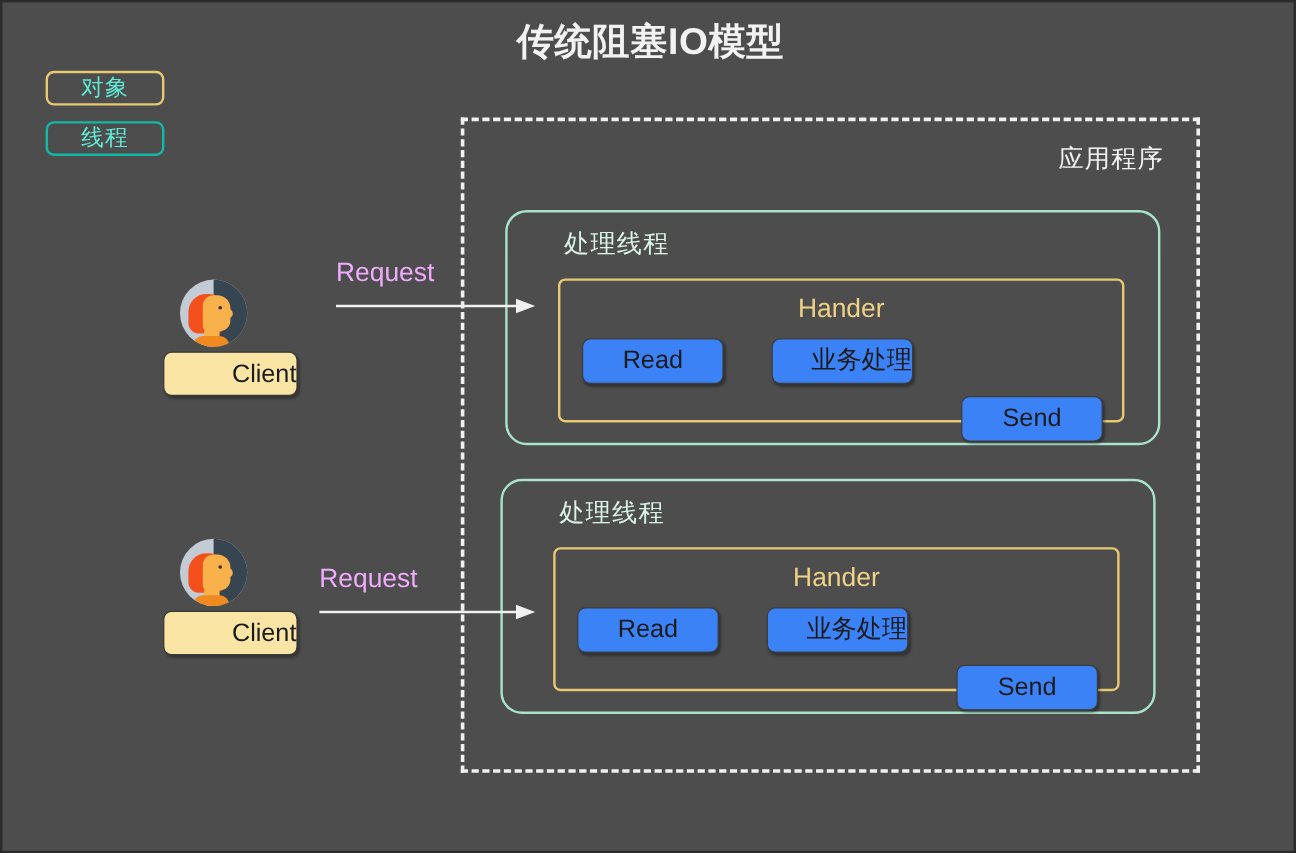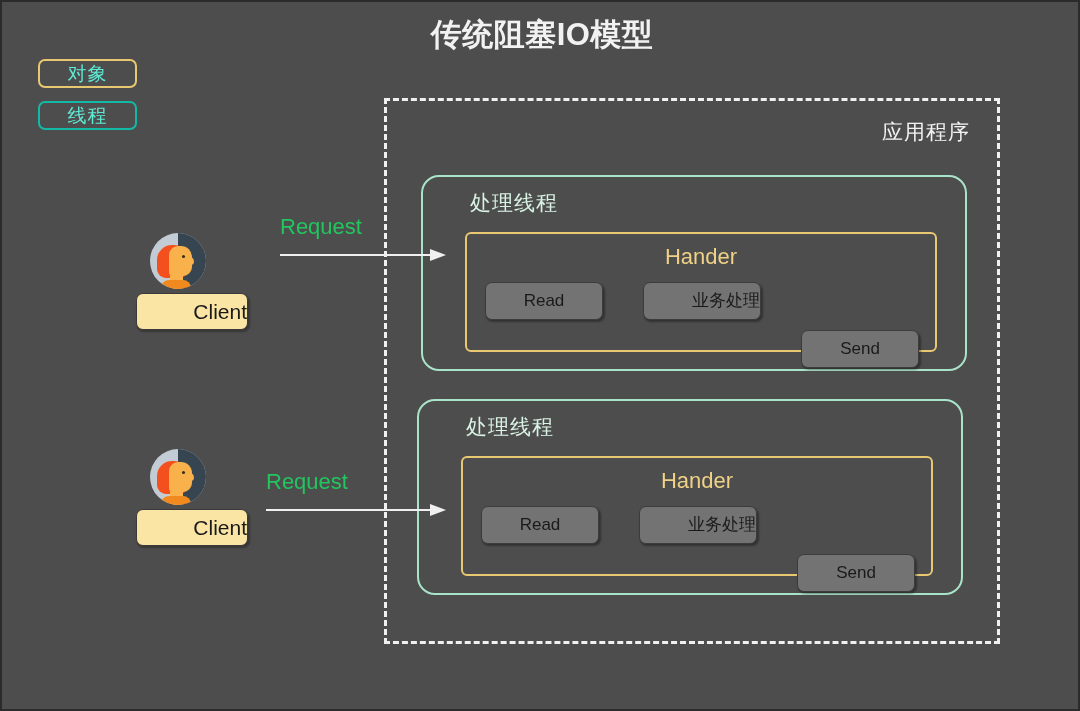--- a/index.html
+++ b/index.html
@@ -113,25 +113,25 @@
   .btn-row {
     position: absolute;
     left: 0; top: 48px;
     width: 100%;
     height: 40px;
   }
   .act-btn {
     position: absolute;
     box-sizing: border-box;
     height: 38px;
-    background: #737373;
+    background: #3b82f6;
     border: 1px solid #3c3c3c;
     border-radius: 7px;
     color: #1a1a1a;
-    font-size: 17px;
+    font-size: 21px;
     line-height: 36px;
     text-align: center;
     box-shadow: 1.5px 2px 2px rgba(0,0,0,0.35);
     white-space: nowrap;
   }
   .act-btn.b0 { left: 18px;  width: 118px; }
   .act-btn.b1 { left: 176px; width: 118px; text-align: right; }
   .act-btn.b2 { left: 334px; width: 118px; margin-top: 48px; }
 
   
@@ -206,21 +206,21 @@
     text-align: right;
     box-shadow: 1.5px 2px 2px rgba(0,0,0,0.3);
     white-space: nowrap;
   }
 
   
   .req-wrap { position: absolute; }
   .req-label {
     position: absolute;
     left: 0; top: 0;
-    color: #22c55e;
+    color: #f0abfc;
     font-size: 22px;
     white-space: nowrap;
   }
   .req-arrow {
     position: absolute;
     left: 0; top: 34px;
     height: 14px;
   }
 </style>
 </head>

